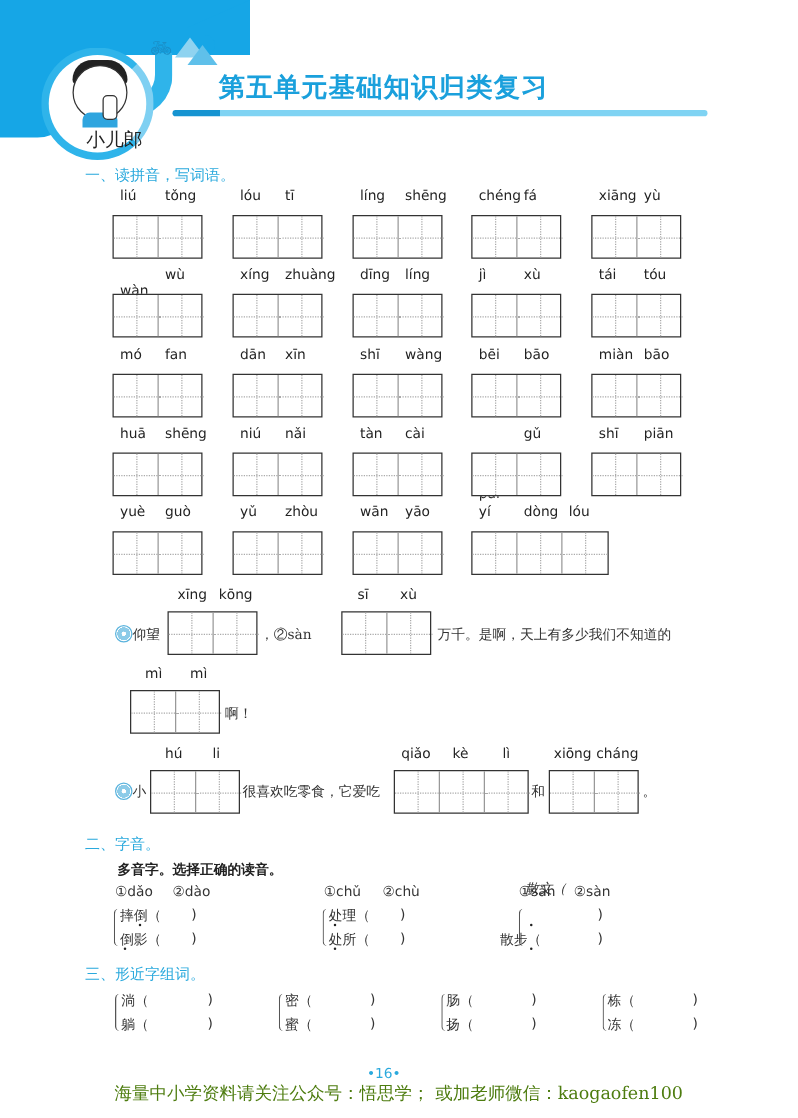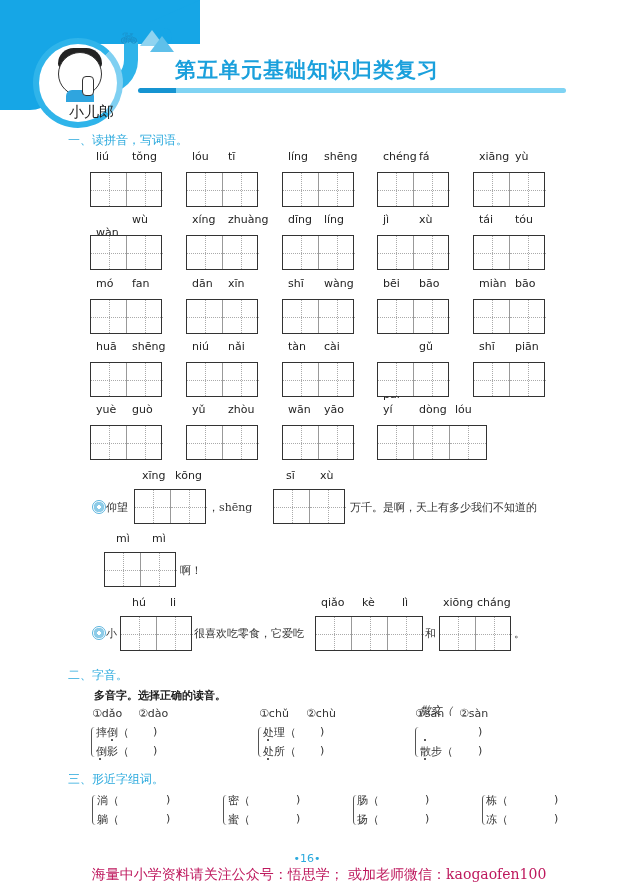--- a/index.html
+++ b/index.html
@@ -115,21 +115,21 @@
   .instr { position: absolute; left: 94px; font-size: 11px; color: #222; font-weight: bold; }
   .opt { position: absolute; font-size: 11px; color: #333; }
   .brace {
     position: absolute; width: 5px; height: 30px;
     border-left: 1px solid #555; border-radius: 4px 0 0 4px;
   }
   .word { position: absolute; font-size: 11px; color: #333; font-family: "DejaVu Serif", serif; white-space: nowrap; }
   .paren { position: absolute; font-size: 11px; color: #333; }
   .dot { position: absolute; width: 2px; height: 2px; background: #222; border-radius: 50%; }
   .pagenum { position: absolute; left: 0; width: 614px; top: 852px; text-align: center; font-size: 11px; color: #2aa9dd; }
-  .footer { position: absolute; left: 0; width: 638px; top: 866px; text-align: center; font-size: 14px; color: #be185d; font-family: "DejaVu Serif", serif; }
+  .footer { position: absolute; left: 0; width: 638px; top: 866px; text-align: center; font-size: 14px; color: #4d7c0f; font-family: "DejaVu Serif", serif; }
 </style>
 </head>
 <body>
 
 <div>
   <div class="hdr-top"></div>
   <div class="hdr-wedge"></div>
   <div class="hdr-left"></div>
   <div class="hdr-notch"></div>
   <div class="hdr-arc"></div>
@@ -302,21 +302,21 @@
 <span class="pinyin" style="left:175px;top:469px;">kōng</span>
 <span class="pinyin" style="left:286px;top:469px;">sī</span>
 <span class="pinyin" style="left:320px;top:469px;">xù</span>
 
 <div class="flower" style="left:92px;top:500px;"></div>
 <span class="sent" style="left:106px;top:500px;">仰望</span>
 <div class="grid" style="left:134px;top:489px;width:72px;">
     <div class="cell"></div>
     <div class="cell"></div>
   </div>
-<span class="sent" style="left:208px;top:500px;">，shēng</span>
+<span class="sent" style="left:208px;top:500px;">，②sàn</span>
 <div class="grid" style="left:273px;top:489px;width:72px;">
     <div class="cell"></div>
     <div class="cell"></div>
   </div>
 <span class="sent" style="left:350px;top:500px;">万千。是啊，天上有多少我们不知道的</span>
 
 <span class="pinyin" style="left:116px;top:532px;">mì</span>
 <span class="pinyin" style="left:152px;top:532px;">mì</span>
 <div class="grid" style="left:104px;top:552px;width:72px;">
     <div class="cell"></div>
@@ -377,21 +377,21 @@
   <div class="dot" style="left:267px;top:739px;"></div>
   <div class="dot" style="left:267px;top:758px;"></div>
 </div>
 
 <div>
   <span class="opt" style="left:415px;top:707px;">①sǎn</span>
   <span class="opt" style="left:459px;top:707px;">②sàn</span>
   <div class="brace" style="left:415px;top:727px;"></div>
   <span class="word" style="left:420px;top:703px;font-style:italic;">散文（</span>
   <span class="paren" style="left:478px;top:725px;">)</span>
-  <span class="word" style="left:420px;top:744px;">散步（</span>
+  <span class="word" style="left:400px;top:744px;">散步（</span>
   <span class="paren" style="left:478px;top:744px;">)</span>
   <div class="dot" style="left:424px;top:739px;"></div>
   <div class="dot" style="left:424px;top:758px;"></div>
 </div>
 
 <div class="sec-title" style="top:771px;">三、形近字组词。</div>
 
 <div>
   <div class="brace" style="left:92px;top:795px;"></div>
   <span class="word" style="left:97px;top:793px;">淌（</span>

